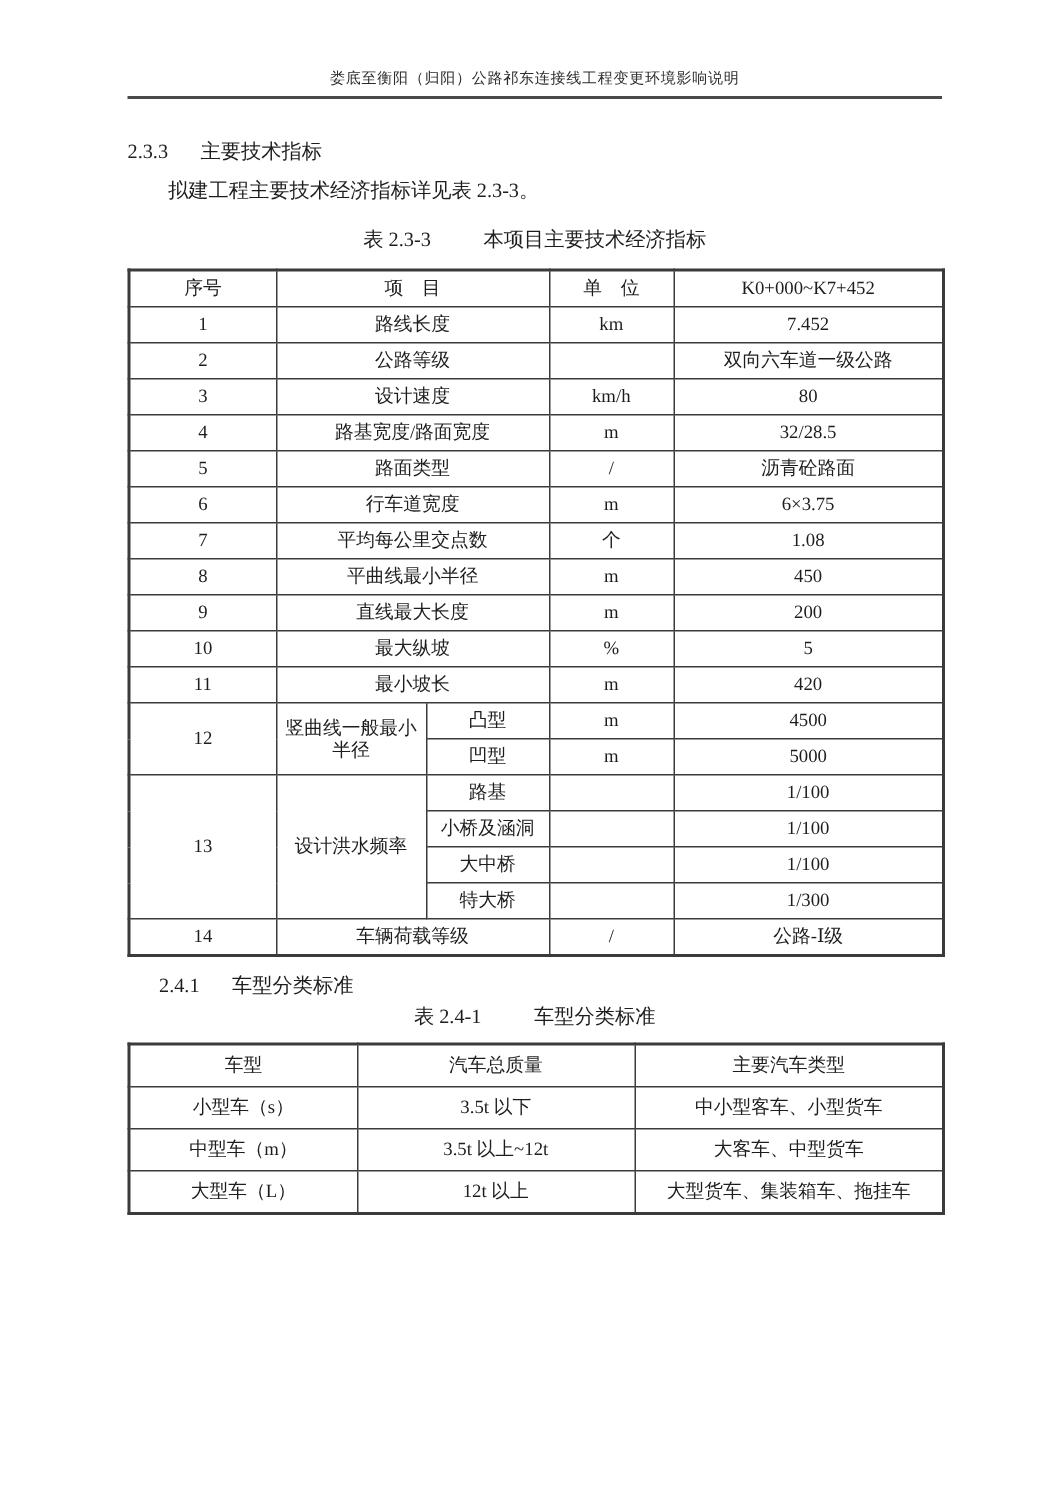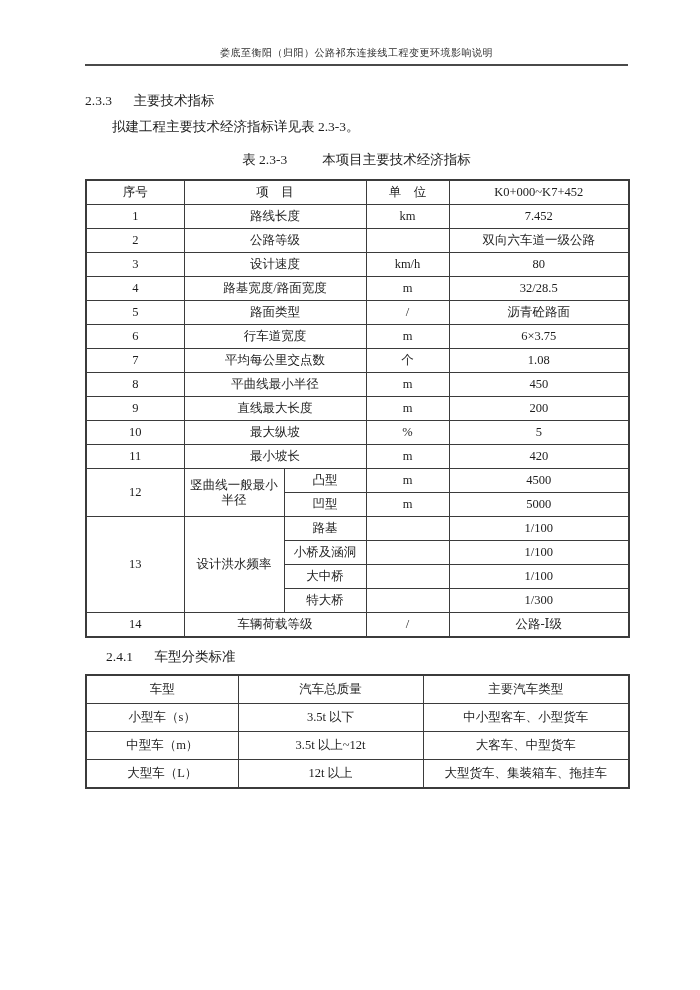--- a/index.html
+++ b/index.html
@@ -241,20 +241,23 @@
       </tr>
     </tbody>
       </table>
 
 
     <div class="h3" style="margin-top:9px;margin-left:21px;">
       <span class="num">2.4.1</span><span>车型分类标准</span>
     </div>
 
 
+    <div class="tbl-caption" style="margin-top:2px;">
+      <span class="cap-label">表 2.4-1</span><span>车型分类标准</span>
+    </div>
 
     <table class="t2">
       <colgroup>
         <col style="width:152px">
           <col style="width:185px">
           <col style="width:206px">
       </colgroup>
       <tbody>
           <tr>
         <td>车型</td>

